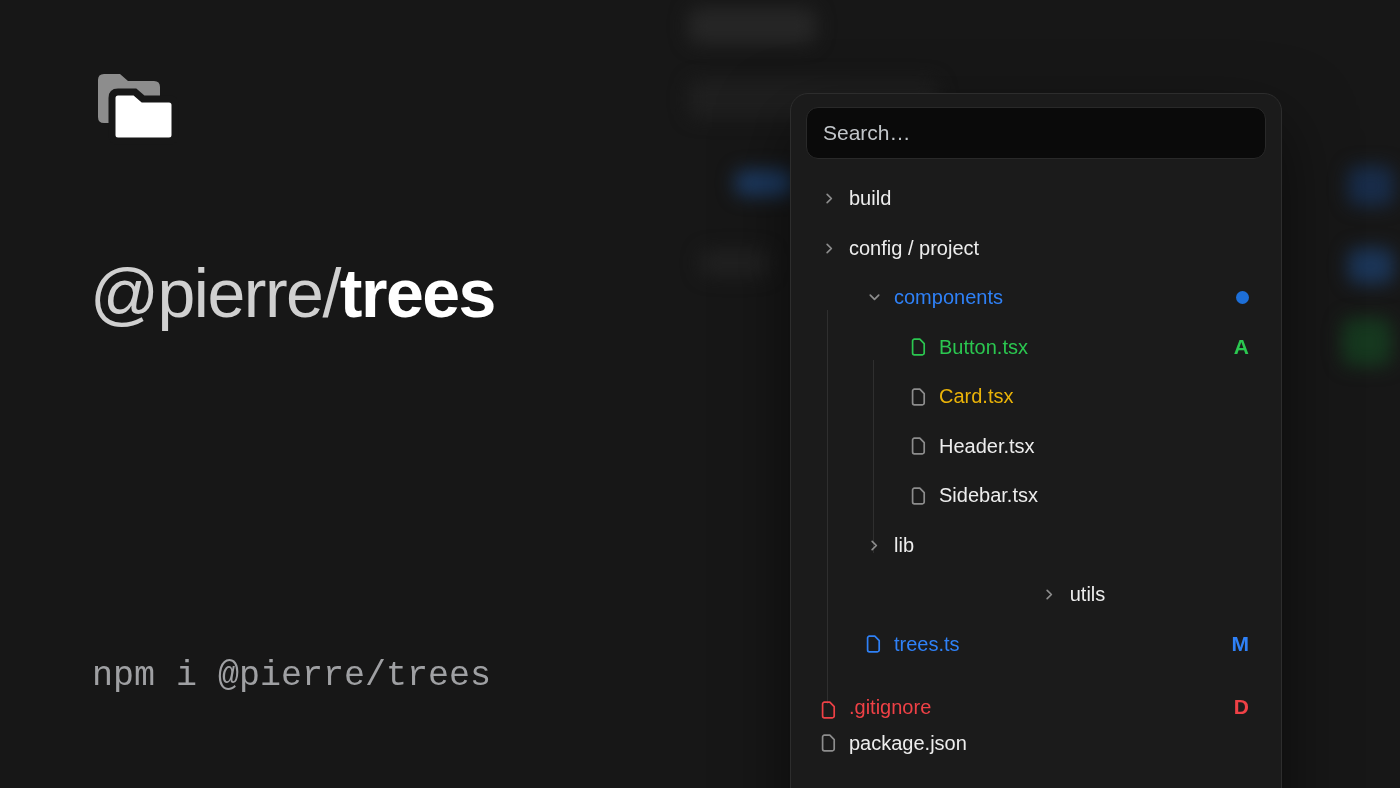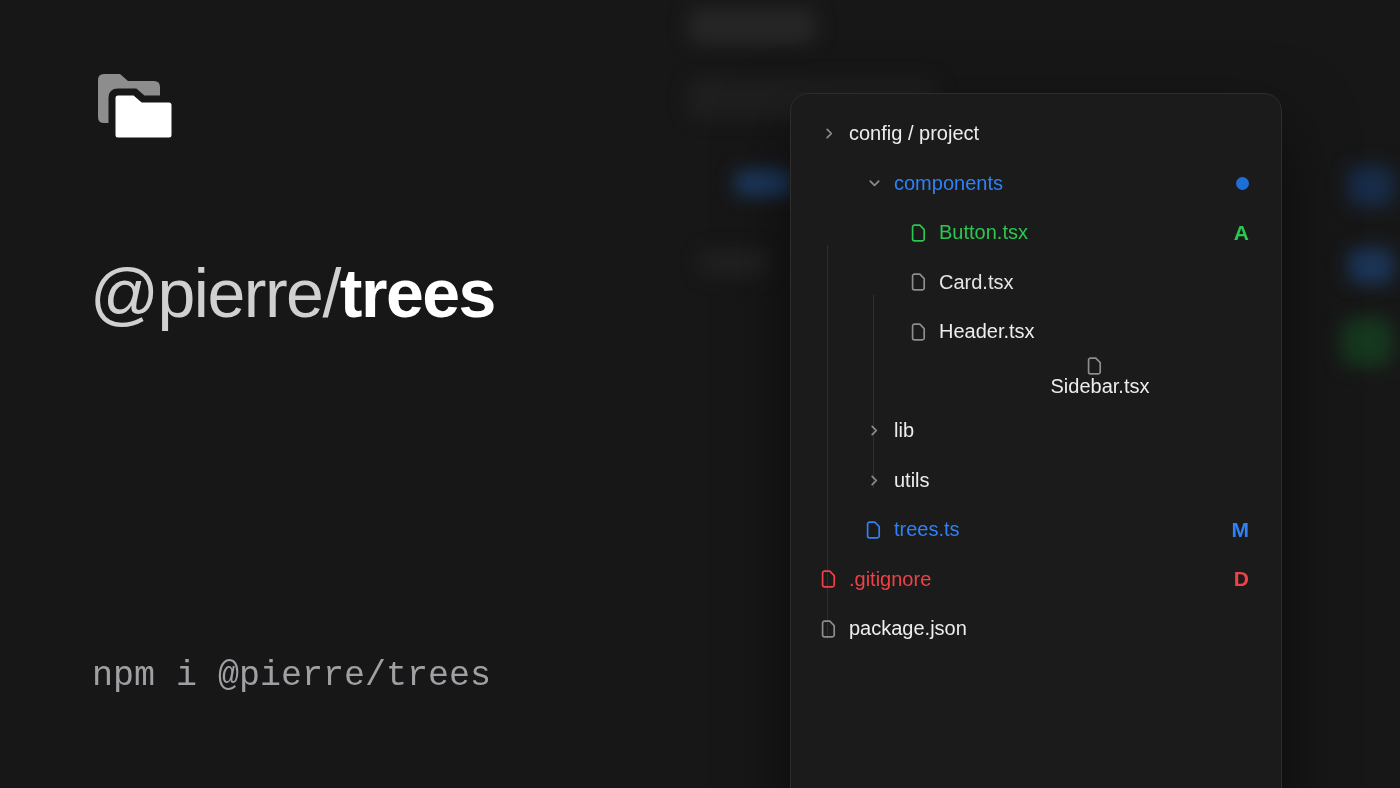--- a/index.html
+++ b/index.html
@@ -65,23 +65,33 @@
       <svg width="92" height="84" viewBox="0 0 92 84">
         <path d="M8 12 q0-6 6-6 h16 l8 7 h26 q6 0 6 6 v30 q0 6 -6 6 H14 q-6 0 -6-6 Z" fill="#8d8d8d"></path>
         <path d="M22 30 q0-6 6-6 h17 l8 7 h26 q6 0 6 6 v30 q0 6 -6 6 H28 q-6 0 -6-6 Z" fill="#ffffff" stroke="#171717" stroke-width="7"></path>
       </svg>
     </div>
     <h1 class="title"><span class="scope">@pierre/</span><span class="name">trees</span></h1>
     <code class="install">npm i @pierre/trees</code>
   </section>
 
   <aside class="panel">
+    <input class="search" type="text" placeholder="Search…" style="">
     <div class="tree">
       <div class="guide guide-src"></div>
       <div class="guide guide-comp"></div>
+    <div class="row" style="padding-left: 28px;">
+    <span class="glyph" style="color: rgb(141, 141, 141);">
+            <svg viewBox="0 0 16 16" width="15" height="15">
+              <path d="M5.5 3.5 10 8l-4.5 4.5" fill="none" stroke="currentColor" stroke-width="1.8" stroke-linecap="round" stroke-linejoin="round"></path>
+            </svg>
+          </span>
+    <span class="label" style="color: rgb(237, 237, 237);">build</span>
+
+  </div>
         <div class="row" style="padding-left: 28px;">
     <span class="glyph" style="color: rgb(141, 141, 141);">
             <svg viewBox="0 0 16 16" width="15" height="15">
               <path d="M5.5 3.5 10 8l-4.5 4.5" fill="none" stroke="currentColor" stroke-width="1.8" stroke-linecap="round" stroke-linejoin="round"></path>
             </svg>
           </span>
     <span class="label" style="color: rgb(237, 237, 237);">config / project</span>
 
   </div>
         <div class="row" style="padding-left: 73px;">
@@ -101,69 +111,69 @@
           </span>
     <span class="label" style="color: rgb(43, 199, 80);">Button.tsx</span>
     <span class="badge" style="color: rgb(43, 199, 80);">A</span>
   </div>
         <div class="row" style="padding-left: 118px;">
     <span class="glyph" style="color: rgb(141, 141, 141);">
             <svg viewBox="0 0 16 18" width="16" height="18">
               <path d="M3.4 1.2h5.4l4.4 4.4v9.4a1.8 1.8 0 0 1-1.8 1.8H3.4a1.8 1.8 0 0 1-1.8-1.8V3a1.8 1.8 0 0 1 1.8-1.8Z" fill="none" stroke="currentColor" stroke-width="1.7" stroke-linejoin="round"></path>
             </svg>
           </span>
-    <span class="label" style="color: #e5e5e5;">Card.tsx</span>
+    <span class="label" style="color: #eab308;">Card.tsx</span>
 
   </div>
         <div class="row" style="padding-left: 118px;">
     <span class="glyph" style="color: rgb(141, 141, 141);">
             <svg viewBox="0 0 16 18" width="16" height="18">
               <path d="M3.4 1.2h5.4l4.4 4.4v9.4a1.8 1.8 0 0 1-1.8 1.8H3.4a1.8 1.8 0 0 1-1.8-1.8V3a1.8 1.8 0 0 1 1.8-1.8Z" fill="none" stroke="currentColor" stroke-width="1.7" stroke-linejoin="round"></path>
             </svg>
           </span>
     <span class="label" style="color: rgb(237, 237, 237);">Header.tsx</span>
 
   </div>
-        <div class="row" style="padding-left: 118px; flex-direction: column;">
+        <div class="row" style="padding-left: 118px;">
     <span class="glyph" style="color: rgb(141, 141, 141);">
             <svg viewBox="0 0 16 18" width="16" height="18">
               <path d="M3.4 1.2h5.4l4.4 4.4v9.4a1.8 1.8 0 0 1-1.8 1.8H3.4a1.8 1.8 0 0 1-1.8-1.8V3a1.8 1.8 0 0 1 1.8-1.8Z" fill="none" stroke="currentColor" stroke-width="1.7" stroke-linejoin="round"></path>
             </svg>
           </span>
     <span class="label" style="color: rgb(237, 237, 237);">Sidebar.tsx</span>
 
   </div>
         <div class="row" style="padding-left: 73px;">
     <span class="glyph" style="color: rgb(141, 141, 141);">
             <svg viewBox="0 0 16 16" width="15" height="15">
               <path d="M5.5 3.5 10 8l-4.5 4.5" fill="none" stroke="currentColor" stroke-width="1.8" stroke-linecap="round" stroke-linejoin="round"></path>
             </svg>
           </span>
     <span class="label" style="color: rgb(237, 237, 237);">lib</span>
 
   </div>
-        <div class="row" style="padding-left: 73px;">
+        <div class="row" style="padding-left: 73px; justify-content: center;">
     <span class="glyph" style="color: rgb(141, 141, 141);">
             <svg viewBox="0 0 16 16" width="15" height="15">
               <path d="M5.5 3.5 10 8l-4.5 4.5" fill="none" stroke="currentColor" stroke-width="1.8" stroke-linecap="round" stroke-linejoin="round"></path>
             </svg>
           </span>
     <span class="label" style="color: rgb(237, 237, 237);">utils</span>
 
   </div>
         <div class="row" style="padding-left: 73px;">
     <span class="glyph" style="color: rgb(47, 129, 247);">
             <svg viewBox="0 0 16 18" width="16" height="18">
               <path d="M3.4 1.2h5.4l4.4 4.4v9.4a1.8 1.8 0 0 1-1.8 1.8H3.4a1.8 1.8 0 0 1-1.8-1.8V3a1.8 1.8 0 0 1 1.8-1.8Z" fill="none" stroke="currentColor" stroke-width="1.7" stroke-linejoin="round"></path>
             </svg>
           </span>
     <span class="label" style="color: rgb(47, 129, 247);">trees.ts</span>
     <span class="badge" style="color: rgb(47, 129, 247);">M</span>
   </div>
-        <div class="row" style="padding-left: 28px;">
+        <div class="row" style="padding-left: 28px; align-items: flex-end;">
     <span class="glyph" style="color: rgb(239, 65, 70);">
             <svg viewBox="0 0 16 18" width="16" height="18">
               <path d="M3.4 1.2h5.4l4.4 4.4v9.4a1.8 1.8 0 0 1-1.8 1.8H3.4a1.8 1.8 0 0 1-1.8-1.8V3a1.8 1.8 0 0 1 1.8-1.8Z" fill="none" stroke="currentColor" stroke-width="1.7" stroke-linejoin="round"></path>
             </svg>
           </span>
     <span class="label" style="color: rgb(239, 65, 70);">.gitignore</span>
     <span class="badge" style="color: rgb(239, 65, 70);">D</span>
   </div>
         <div class="row" style="padding-left: 28px;">
     <span class="glyph" style="color: rgb(141, 141, 141);">

